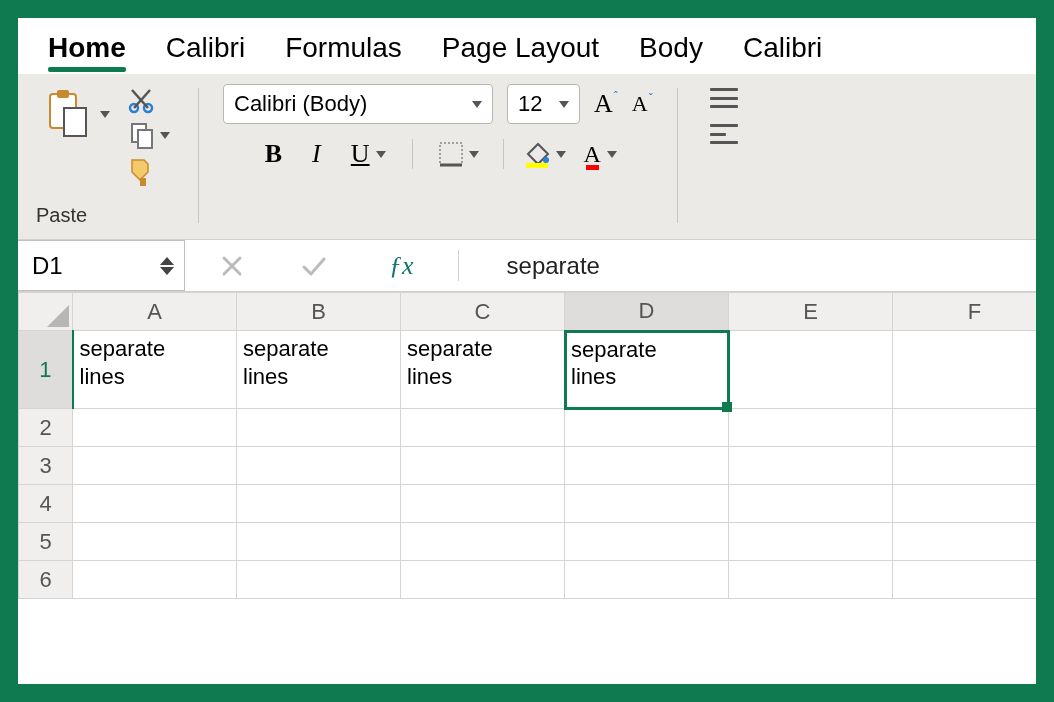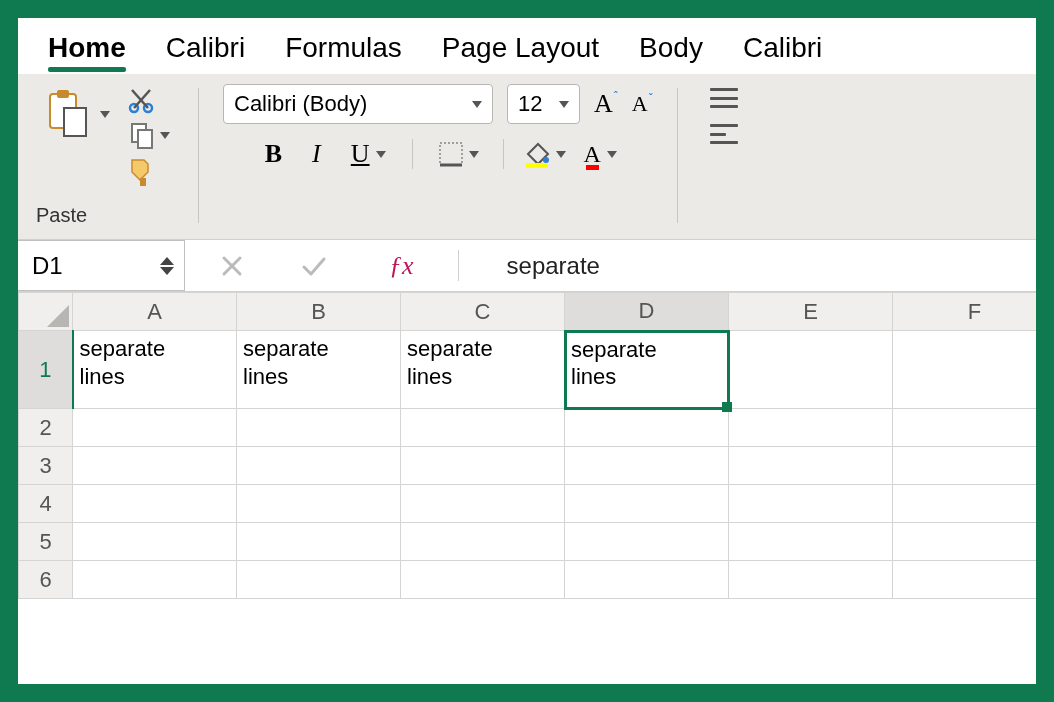--- a/index.html
+++ b/index.html
@@ -115,21 +115,21 @@
     font-size: 24px;
     margin: -1px 0 -1px -1px;
   }
   .stepper { display:flex; flex-direction:column; gap:2px; }
   .stepper .up, .stepper .down {
     width:0;height:0;border-left:7px solid transparent;border-right:7px solid transparent; cursor:pointer;
   }
   .stepper .up { border-bottom:8px solid #444; }
   .stepper .down { border-top:8px solid #444; }
   .fbar-btn { width:44px; text-align:center; color:#999; font-size:26px; cursor:pointer;}
-  .fx { font-family: 'Times New Roman', serif; font-style: italic; color:#be185d; font-size:26px; padding:0 8px;}
+  .fx { font-family: 'Times New Roman', serif; font-style: italic; color:#0f766e; font-size:26px; padding:0 8px;}
   .fsep { width:1px; height:60%; background:#d0d0d0; }
   .finput { flex:1; padding:0 12px; font-size:24px; color:#222; }
   
   .grid { flex:1; overflow:hidden; background:#fff; }
   table { border-collapse: collapse; width: 100%; table-layout:fixed;}
   th, td {
     border: 1px solid #d4d4d4;
     font-weight: normal;
   }
   th {

